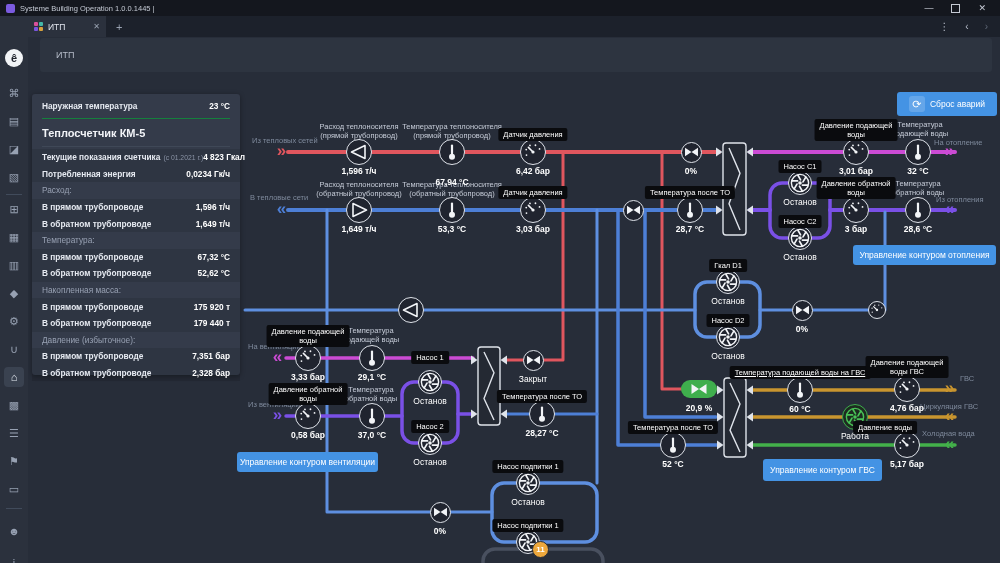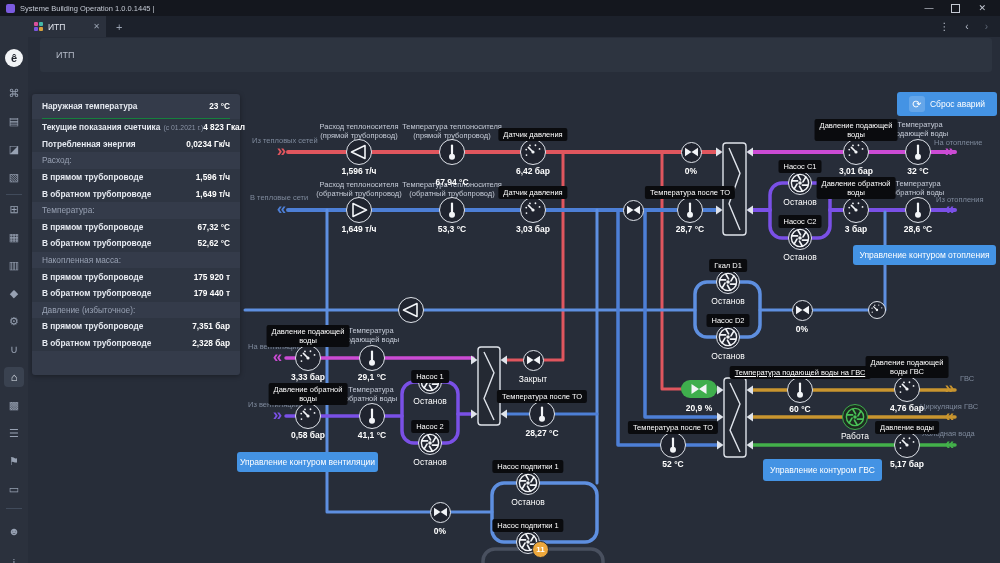--- a/index.html
+++ b/index.html
@@ -471,34 +471,34 @@
       <span class="chipline">Давление обратной</span>
       <span class="chipline">воды</span>
     </div>
     <div class="val" style="left: 308px; top: 430px;">0,58 бар</div>
     <div class="node" style="left: 359px; top: 403px; width: 26px; height: 26px;">
       <svg width="22" height="22" viewBox="-11 -11 22 22">
         <line x1="0" y1="-6.5" x2="0" y2="1.5" stroke="#f2f4f7" stroke-width="2.2" stroke-linecap="round"></line>
         <circle cx="0" cy="4.8" r="3" fill="#f2f4f7"></circle>
       </svg>
     </div>
-    <div class="val" style="left: 372px; top: 430px;">41,1 °C</div>
+    <div class="val" style="left: 372px; top: 430px;">37,0 °C</div>
     <div class="node" style="left: 418px; top: 370px; width: 24px; height: 24px;">
       <svg width="22" height="22" viewBox="-11 -11 22 22">
         <circle r="8.6" fill="none" stroke="#f2f4f7" stroke-width="1.4"></circle>
         <line x1="3.01" y1="-1.09" x2="5.66" y2="-5.66" stroke="#f2f4f7" stroke-width="1.7" stroke-linecap="round"></line>
         <line x1="0.56" y1="-3.15" x2="-2.07" y2="-7.73" stroke="#f2f4f7" stroke-width="1.7" stroke-linecap="round"></line>
         <line x1="-2.45" y1="-2.06" x2="-7.73" y2="-2.07" stroke="#f2f4f7" stroke-width="1.7" stroke-linecap="round"></line>
         <line x1="-3.01" y1="1.09" x2="-5.66" y2="5.66" stroke="#f2f4f7" stroke-width="1.7" stroke-linecap="round"></line>
         <line x1="-0.56" y1="3.15" x2="2.07" y2="7.73" stroke="#f2f4f7" stroke-width="1.7" stroke-linecap="round"></line>
         <line x1="2.45" y1="2.06" x2="7.73" y2="2.07" stroke="#f2f4f7" stroke-width="1.7" stroke-linecap="round"></line>
         <circle r="1.8" fill="#f2f4f7"></circle>
       </svg>
     </div>
-    <div class="chip" style="left: 430px; top: 370px;">
+    <div class="chip" style="left: 430px; top: 351px;">
       <span class="chipline">Насос 1</span>
     </div>
     <div class="sub" style="left: 430px; top: 396px;">Останов</div>
     <div class="node" style="left: 418px; top: 431px; width: 24px; height: 24px;">
       <svg width="22" height="22" viewBox="-11 -11 22 22">
         <circle r="8.6" fill="none" stroke="#f2f4f7" stroke-width="1.4"></circle>
         <line x1="3.01" y1="-1.09" x2="5.66" y2="-5.66" stroke="#f2f4f7" stroke-width="1.7" stroke-linecap="round"></line>
         <line x1="0.56" y1="-3.15" x2="-2.07" y2="-7.73" stroke="#f2f4f7" stroke-width="1.7" stroke-linecap="round"></line>
         <line x1="-2.45" y1="-2.06" x2="-7.73" y2="-2.07" stroke="#f2f4f7" stroke-width="1.7" stroke-linecap="round"></line>
         <line x1="-3.01" y1="1.09" x2="-5.66" y2="5.66" stroke="#f2f4f7" stroke-width="1.7" stroke-linecap="round"></line>
@@ -576,21 +576,21 @@
       <svg width="22" height="22" viewBox="-11 -11 22 22">
         <circle cx="-6.53" cy="3.04" r="0.9" fill="#f2f4f7"></circle>
         <circle cx="-6.77" cy="-2.46" r="0.9" fill="#f2f4f7"></circle>
         <circle cx="-3.04" cy="-6.53" r="0.9" fill="#f2f4f7"></circle>
         <circle cx="2.46" cy="-6.77" r="0.9" fill="#f2f4f7"></circle>
         <circle cx="6.53" cy="-3.04" r="0.9" fill="#f2f4f7"></circle>
         <line x1="0" y1="0" x2="-4.6" y2="-4.6" stroke="#f2f4f7" stroke-width="1.6" stroke-linecap="round"></line>
         <circle r="1.6" fill="#f2f4f7"></circle>
       </svg>
     </div>
-    <div class="chip" style="left: 907px; top: 421px;">
+    <div class="chip" style="left: 885px; top: 421px;">
       <span class="chipline">Давление воды</span>
     </div>
     <div class="val" style="left: 907px; top: 459px;">5,17 бар</div>
     <div class="node" style="left: 660px; top: 432px; width: 26px; height: 26px;">
       <svg width="22" height="22" viewBox="-11 -11 22 22">
         <line x1="0" y1="-6.5" x2="0" y2="1.5" stroke="#f2f4f7" stroke-width="2.2" stroke-linecap="round"></line>
         <circle cx="0" cy="4.8" r="3" fill="#f2f4f7"></circle>
       </svg>
     </div>
     <div class="chip" style="left: 673px; top: 421px;">
@@ -648,20 +648,21 @@
     <div class="btn" style="left: 763px; top: 459px; width: 119px; height: 22px;">
       <span class="btnlbl">Управление контуром ГВС</span>
     </div>
   </div>
 
 <div class="panel">
   <div class="prow outdoor">
     <span class="pl">Наружная температура</span>
     <span class="pv">23 °C</span>
   </div>
+  <div class="phead">Теплосчетчик КМ-5</div>
   <div id="rows">
       <div class="prow striped">
         <span class="pl">Текущие показания счетчика<span class="pn">(с 01.2021 г.)</span></span>
         <span class="pv">4 823 Гкал</span>
       </div>
       <div class="prow striped">
         <span class="pl">Потребленная энергия</span>
         <span class="pv">0,0234 Гк/ч</span>
       </div>
       <div class="prow muted">

